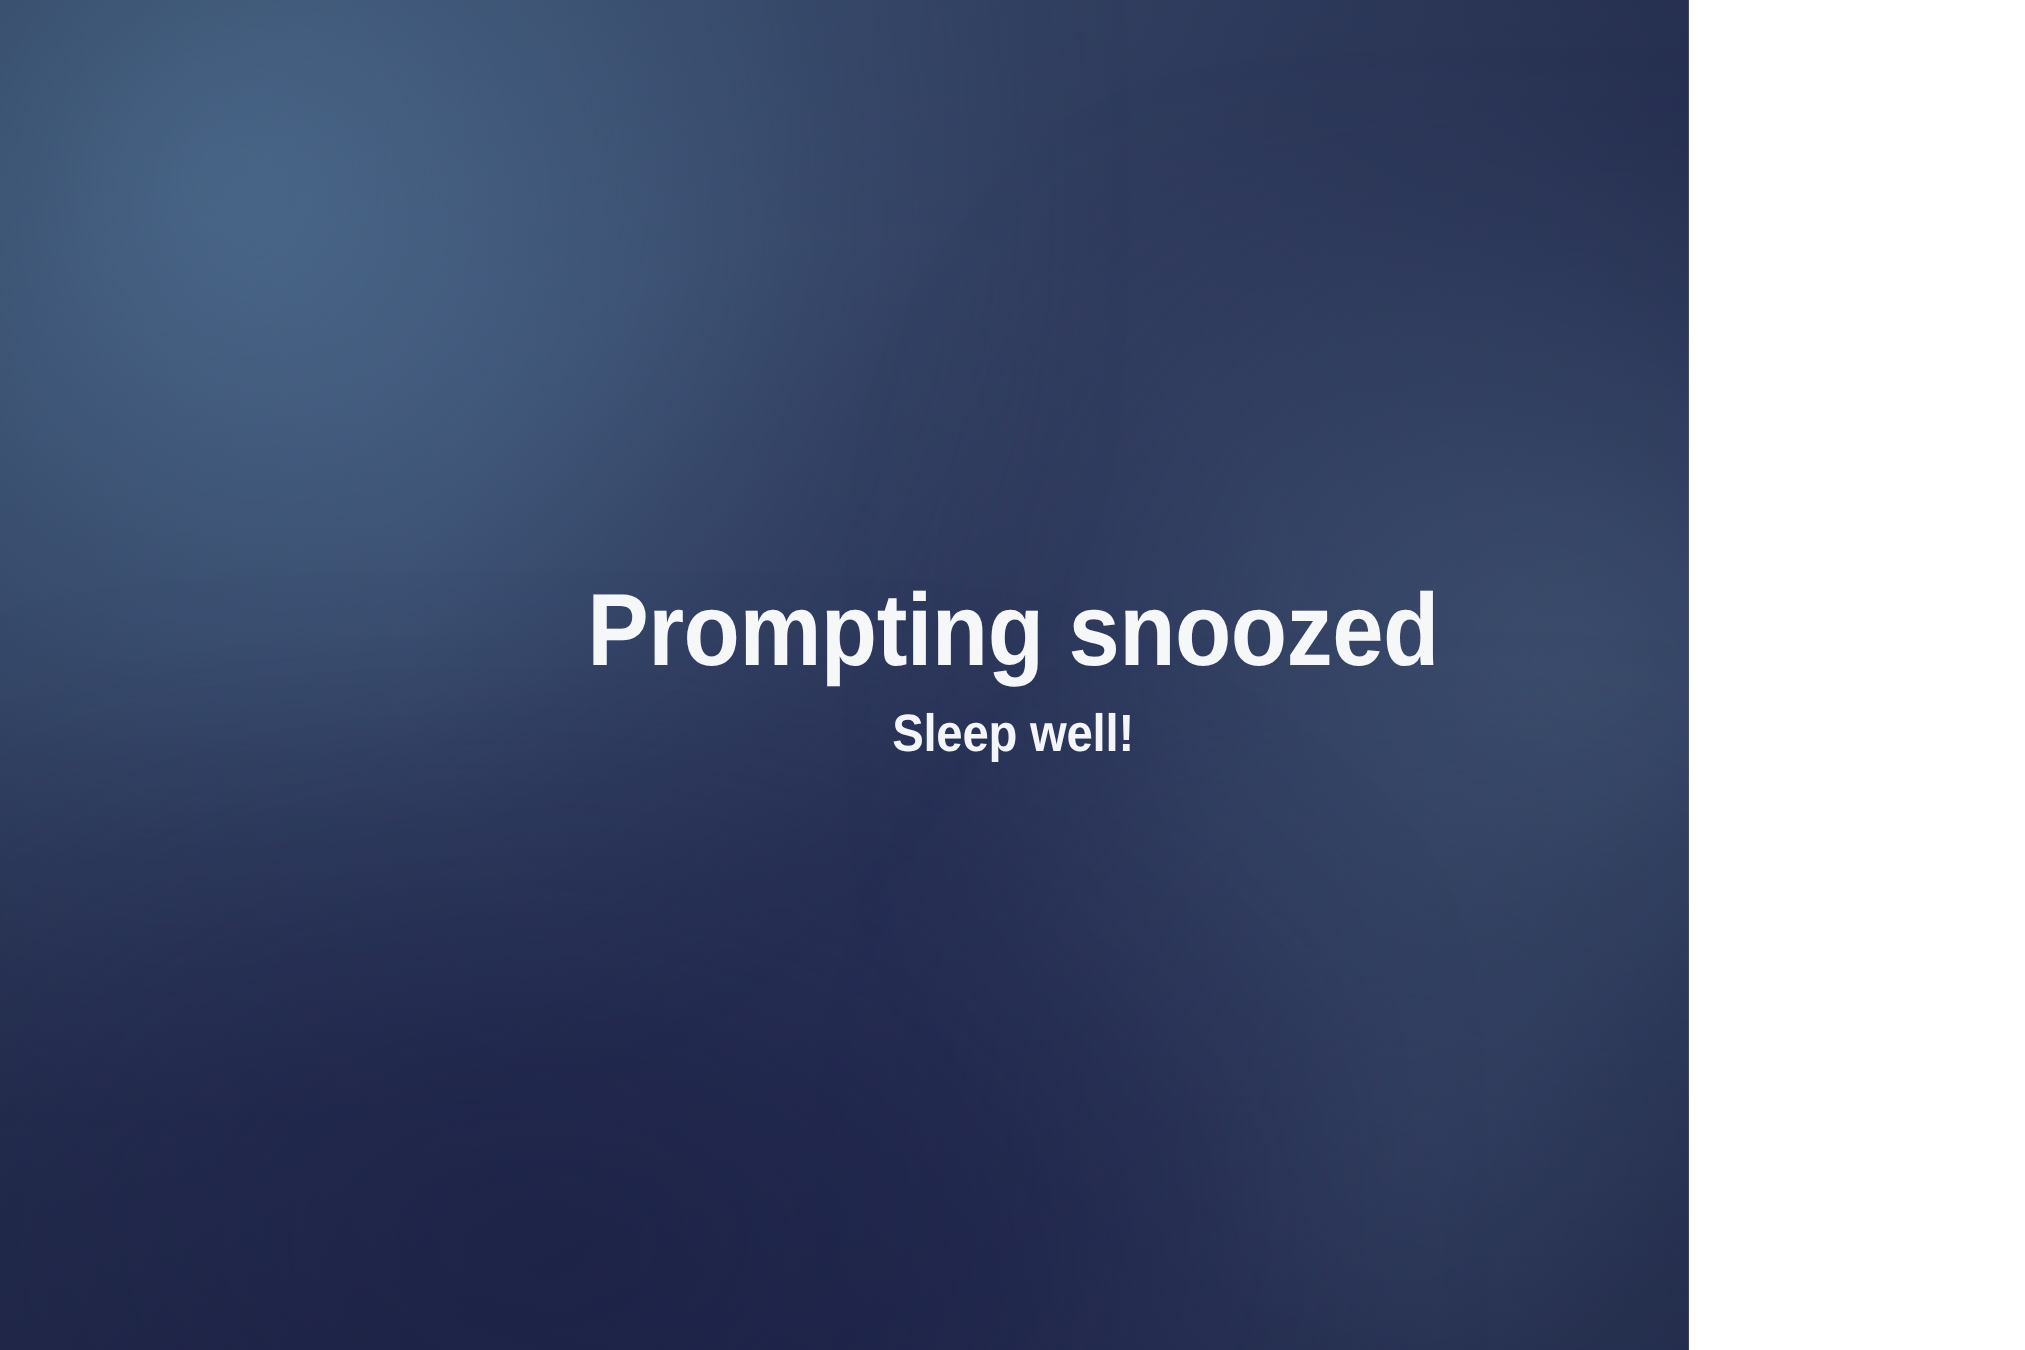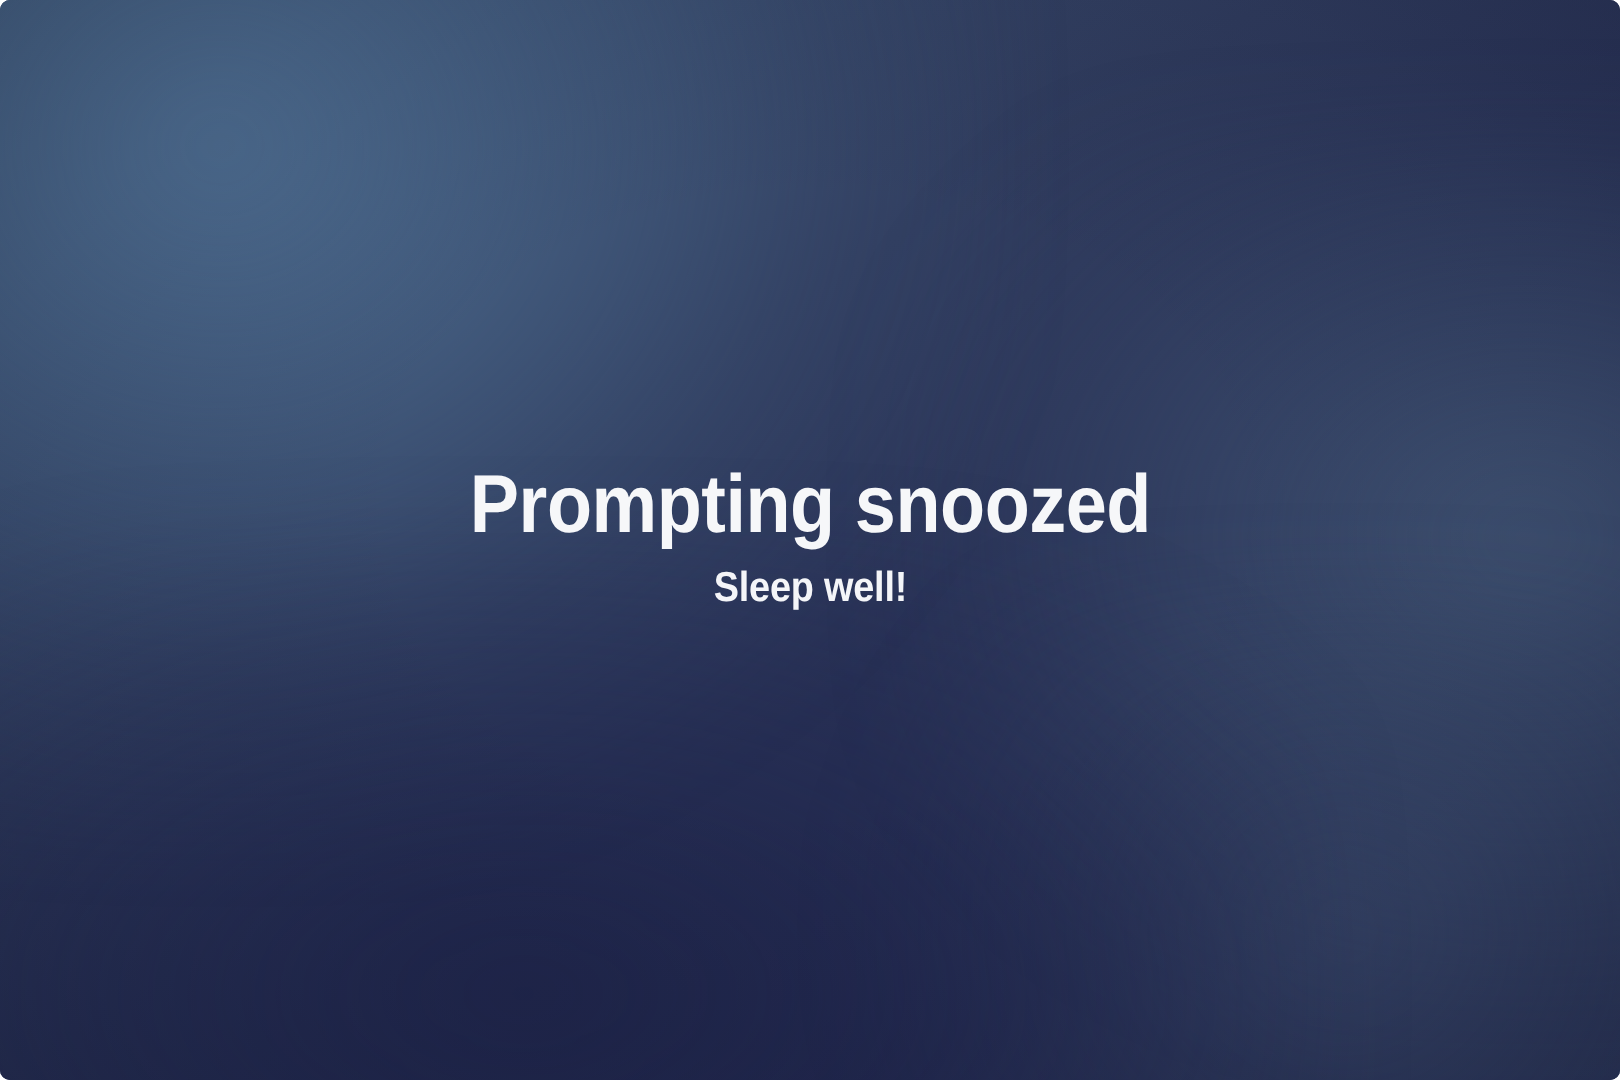--- a/index.html
+++ b/index.html
@@ -11,25 +11,24 @@
     overflow: hidden;
   }
 
   body {
     font-family: "Liberation Sans", "DejaVu Sans", sans-serif;
   }
 
   
   .snooze-screen {
     position: relative;
-    width: 1620px;
+    width: 1351px;
     height: 1080px;
     overflow: hidden;
     background-color: #2d3757;
-    border-radius: 10px;
   }
 
   
   .gradient-base {
     position: absolute;
     inset: 0;
     background: linear-gradient(148deg,
         #3f5573 0%,
         #38496a 18%,
         #303c5e 38%,

